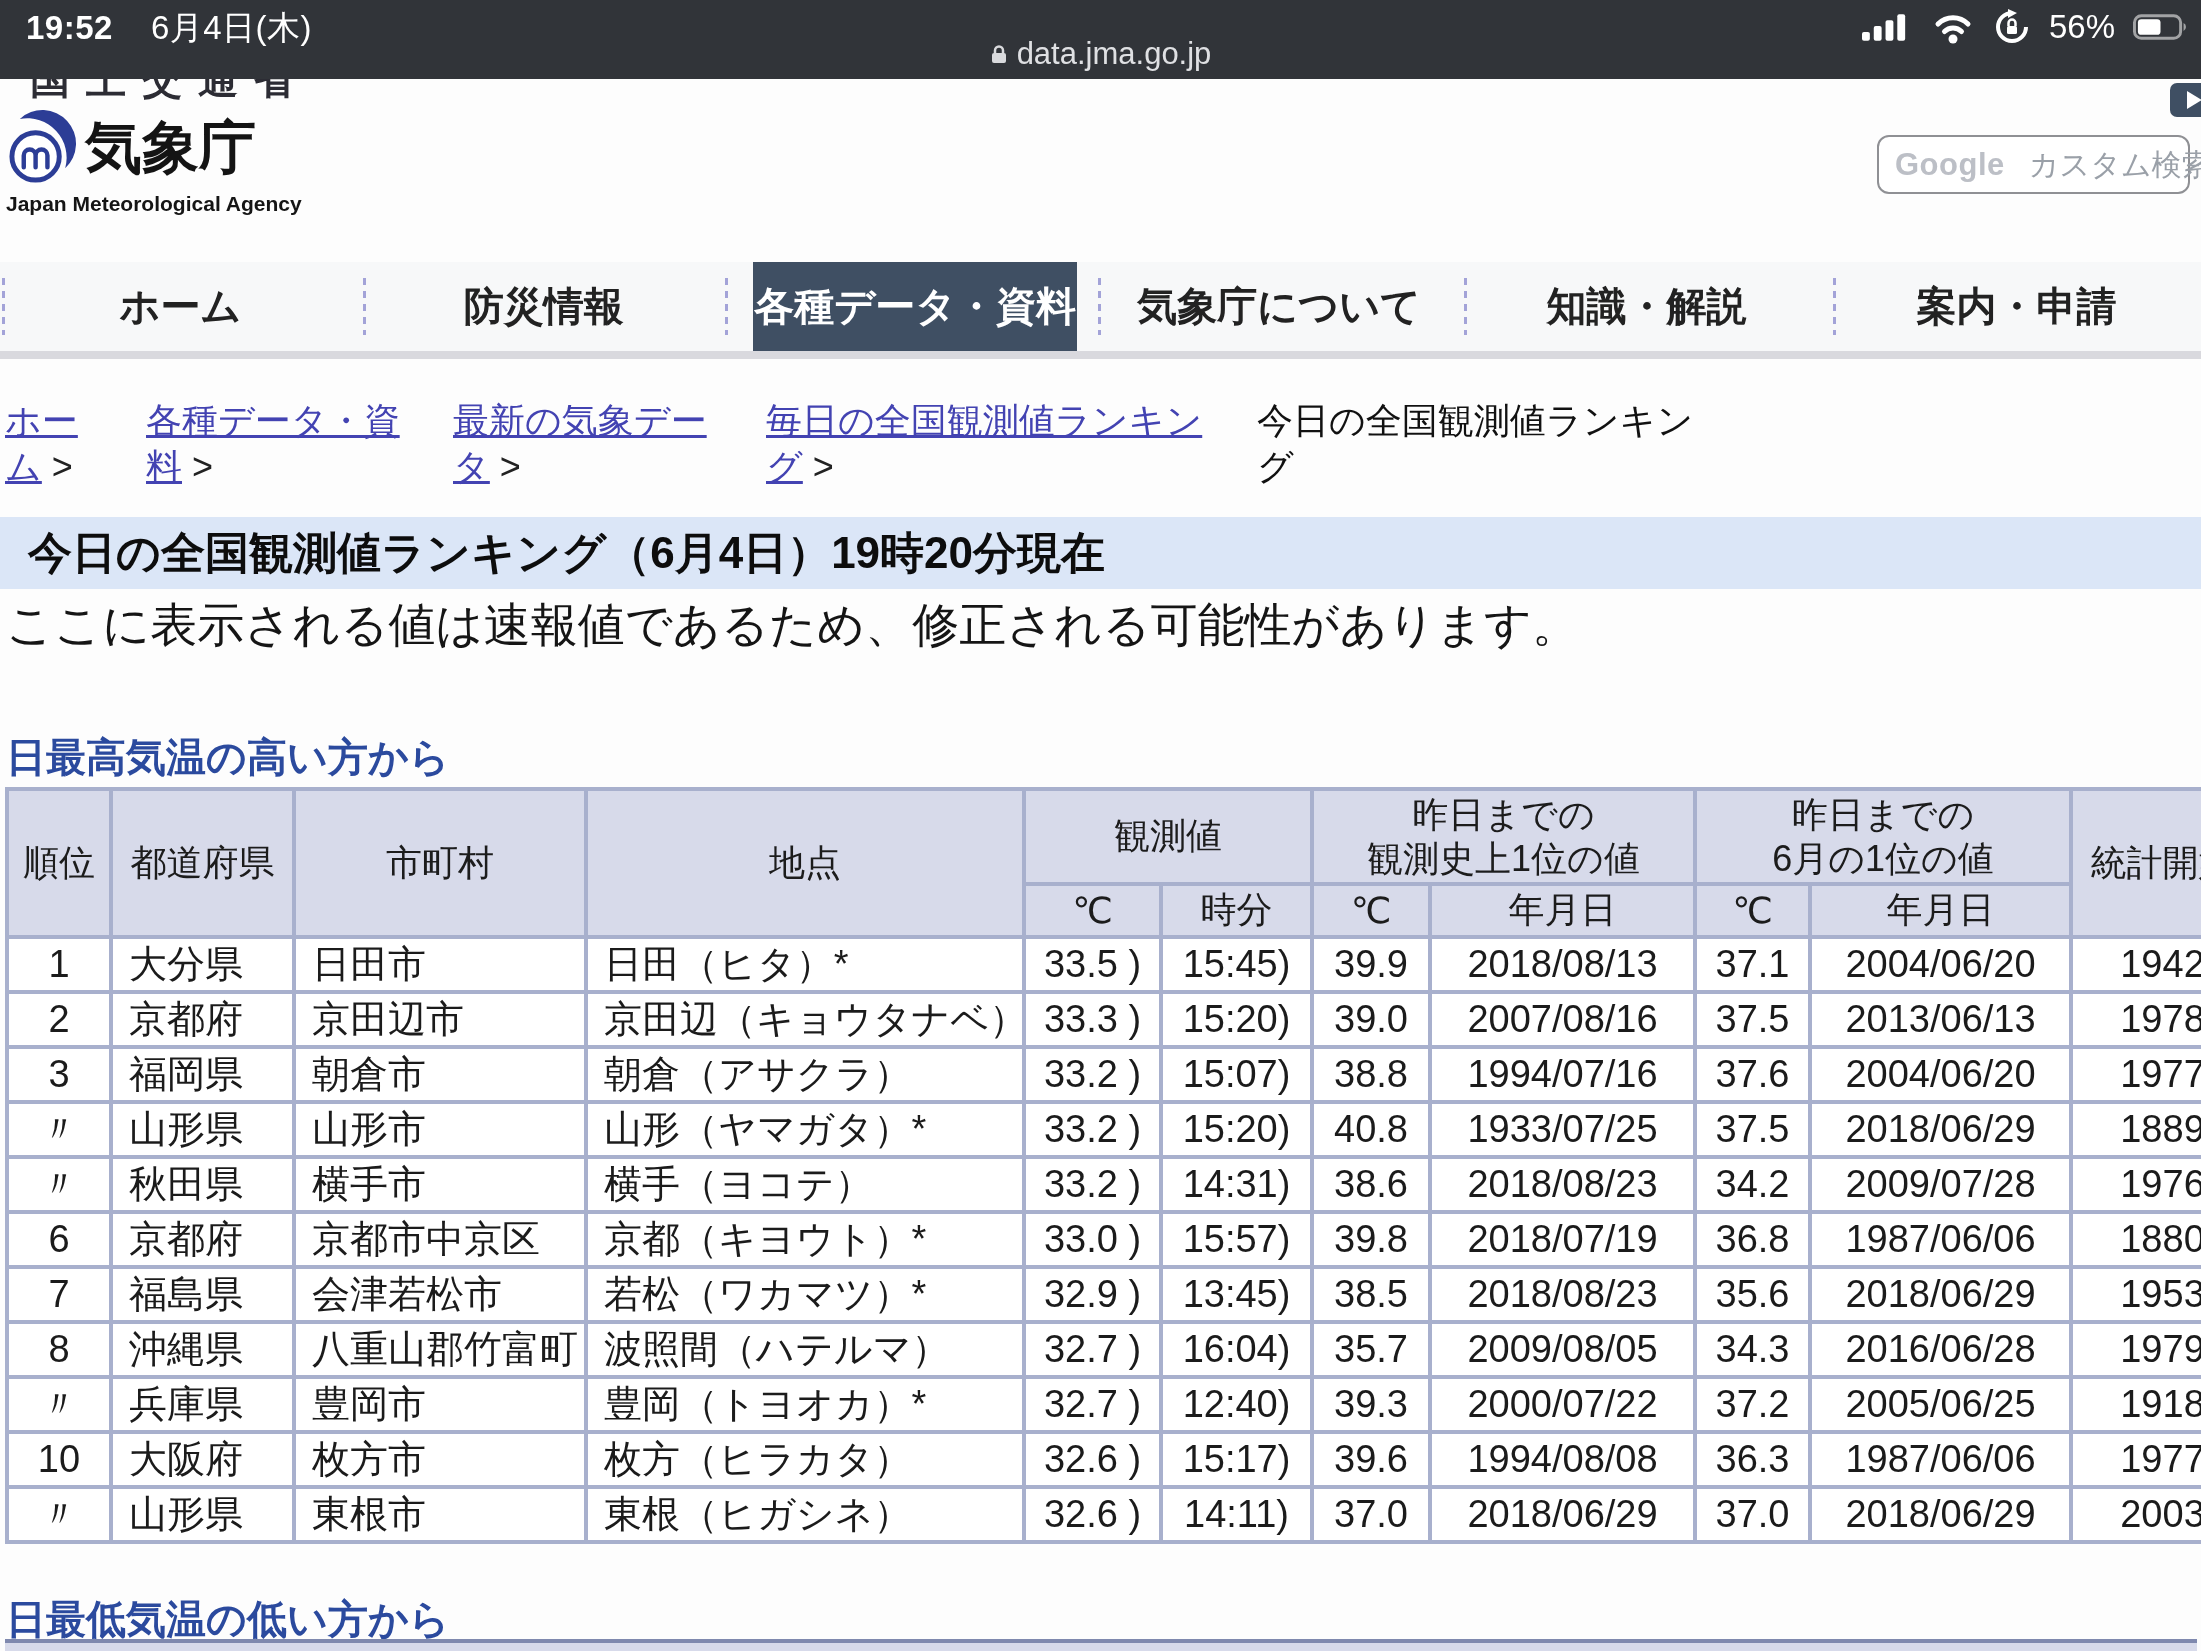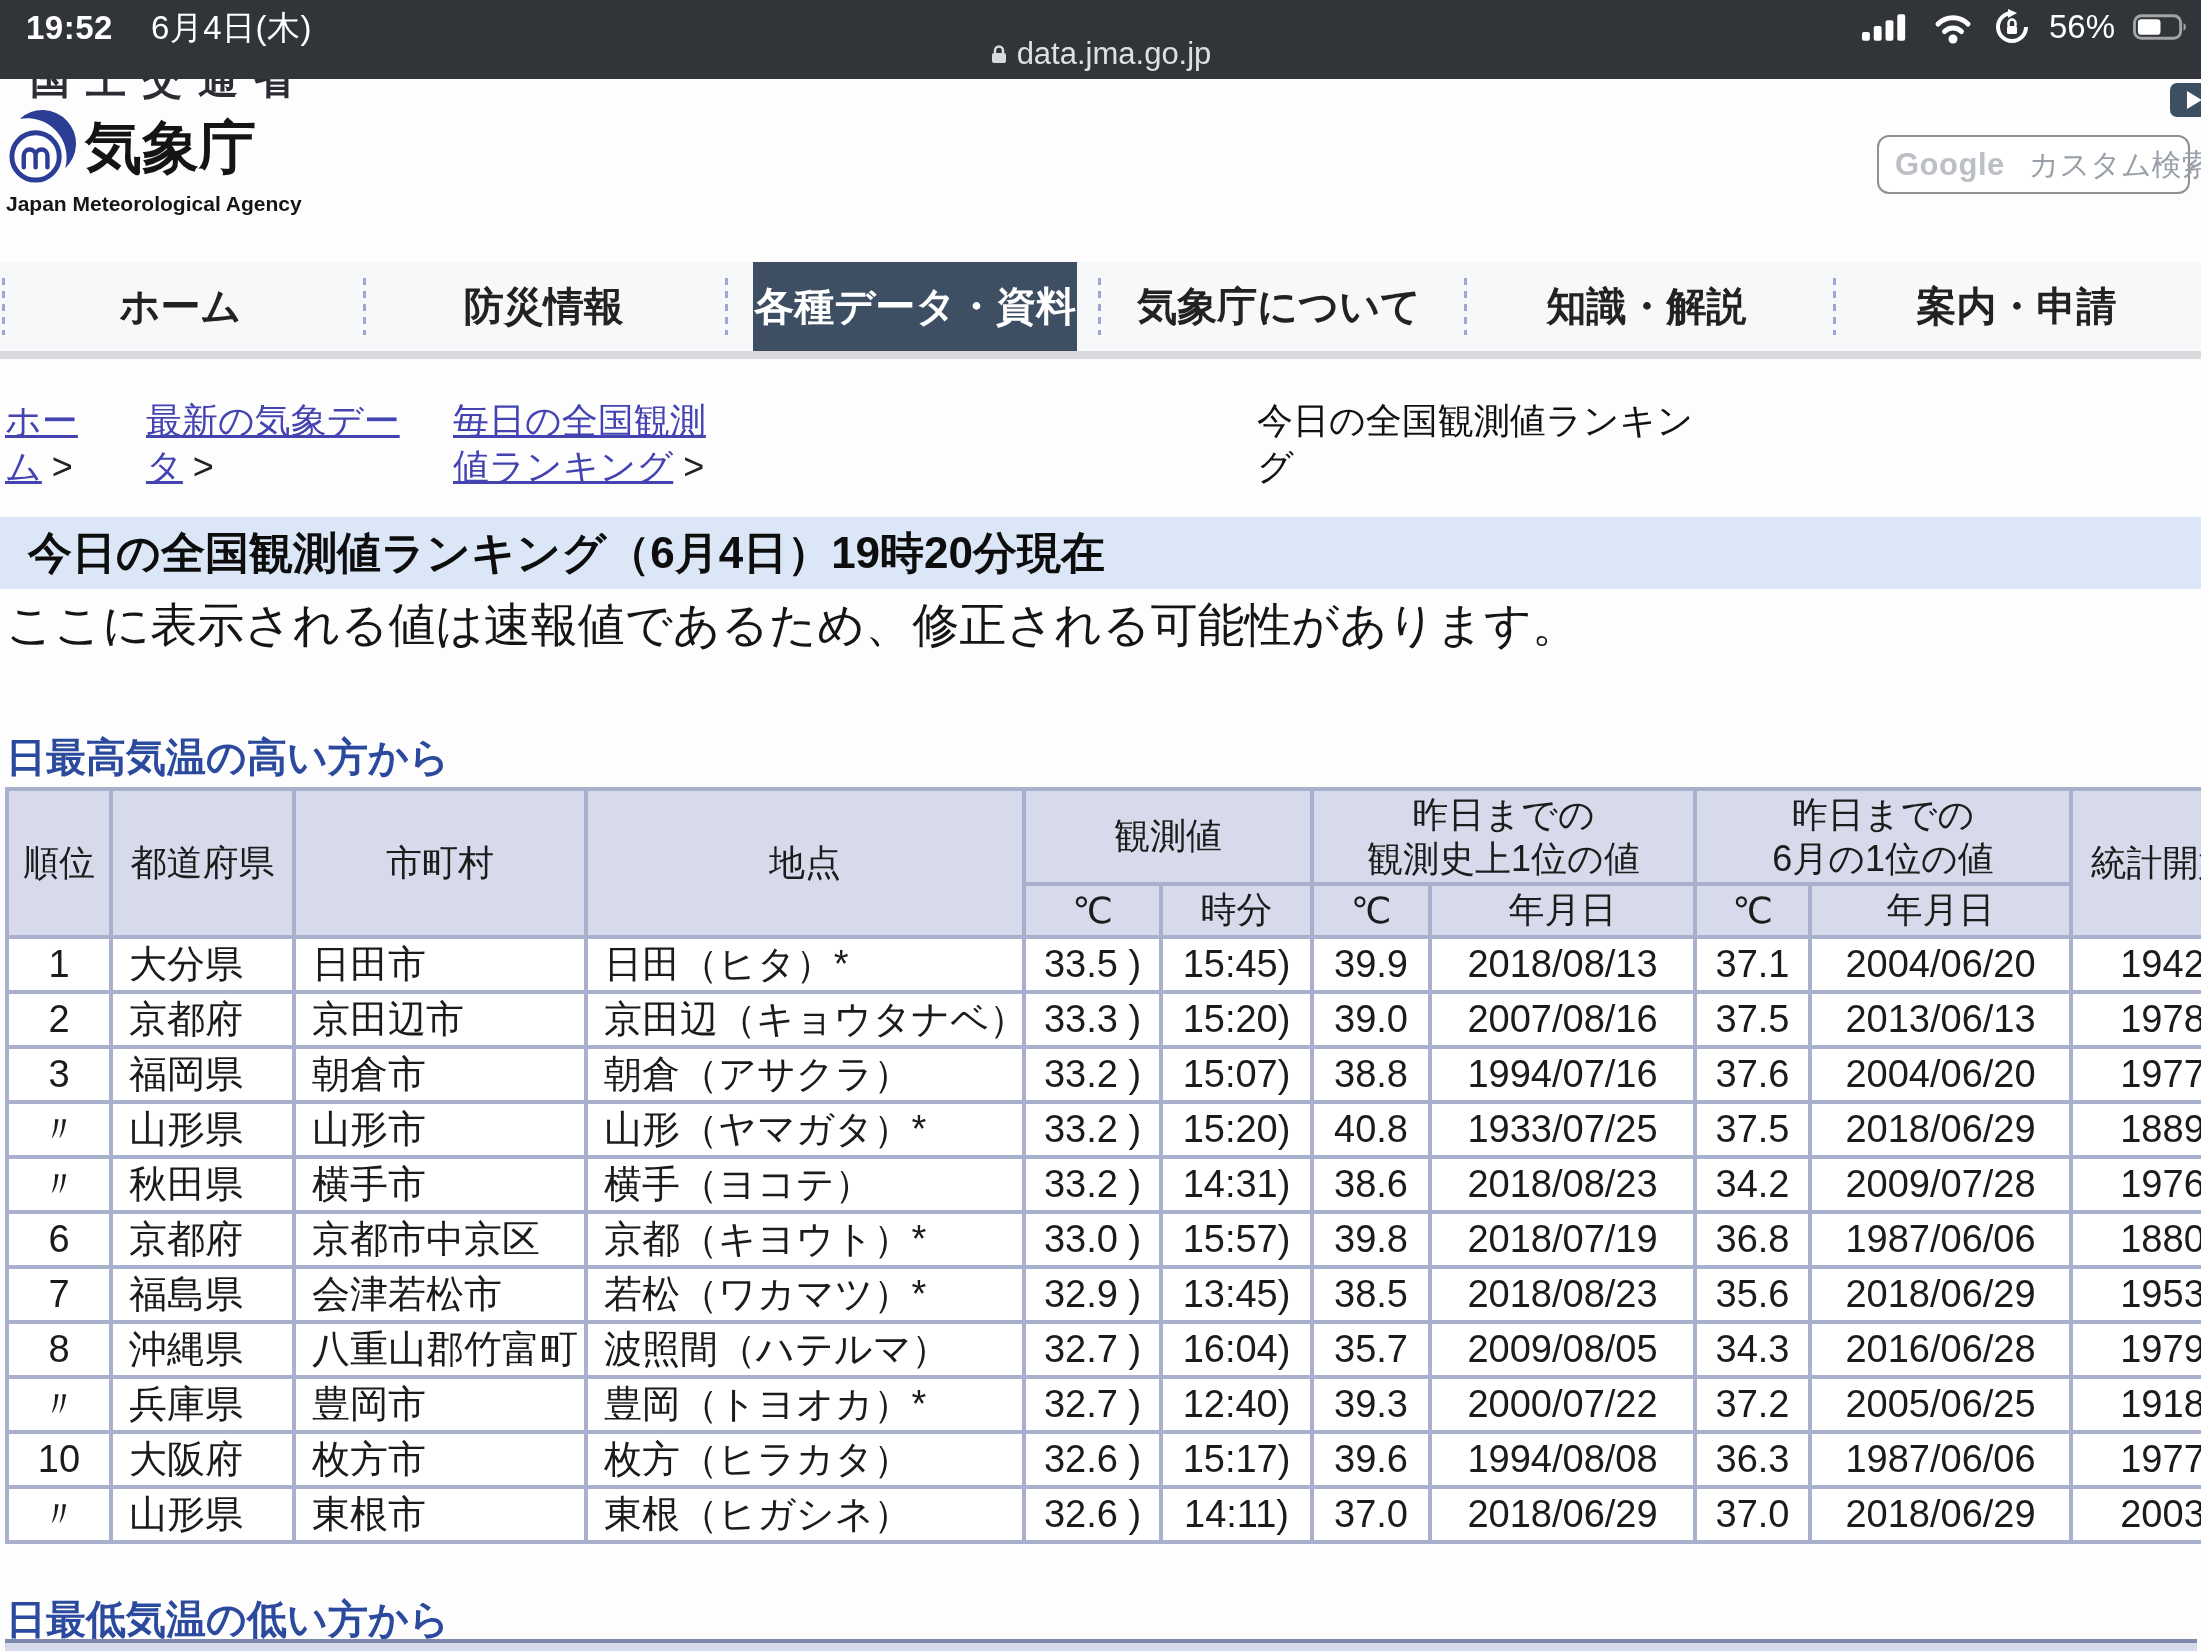--- a/index.html
+++ b/index.html
@@ -42,21 +42,21 @@
   .nav-item:nth-child(2)::after { content:""; position:absolute; right:-2px; top:16px; bottom:16px; width:3px;
       background:repeating-linear-gradient(to bottom,#a3a3d8 0 7px, transparent 7px 13px); }
   .nav-divider { position:absolute; left:0; top:351px; width:2202px; height:8px; background:#d9d9de; }
 
   
   .crumbs { position:absolute; left:5px; top:398px; display:flex; align-items:flex-start; font-size:36px; line-height:46px; }
   .crumb { display:block; }
   .crumb:nth-child(1){ width:74px;  margin-right:67px; }
   .crumb:nth-child(2){ width:259px; margin-right:48px; }
   .crumb:nth-child(3){ width:259px; margin-right:54px; }
-  .crumb:nth-child(4){ width:441px; margin-right:45px;text-decoration:underline; }
+  .crumb:nth-child(4){ width:441px; margin-right:45px; }
   .crumb a { color:#4343b2; text-decoration:underline; }
   .crumb .sep { color:#222; margin-left:10px; text-decoration:none; }
   .crumb-current { display:block; width:441px; color:#111; }
 
   
   .title-bar { position:absolute; left:0; top:517px; width:2202px; height:72px; background:#dbe6f7; }
   .title-bar h1 { font-size:44px; line-height:72px; font-weight:700; color:#0d0d0d; padding-left:28px;border-radius:6px; }
   .note { position:absolute; left:6px; top:594px; font-size:47px; color:#151515; }
   .sec-heading { position:absolute; left:6px; font-size:40px; font-weight:700; color:#2b4a9e; }
   .sec-heading.first { top:730px; }
@@ -152,20 +152,21 @@
 
       <div class="nav-item">案内・申請</div>
 
   </div>
   <div class="nav-divider"></div>
 
   <div class="crumbs">
 
       <span class="crumb"><a href="#">ホーム</a><span class="sep">&gt;</span></span>
 
+      <span class="crumb"><a href="#">各種データ・資料</a><span class="sep">&gt;</span></span>
 
       <span class="crumb"><a href="#">最新の気象データ</a><span class="sep">&gt;</span></span>
 
       <span class="crumb"><a href="#">毎日の全国観測値ランキング</a><span class="sep">&gt;</span></span>
 
   </div>
   <span class="crumb-current" style="position:absolute; left:1257px; top:398px; font-size:36px; line-height:46px;">今日の全国観測値ランキング</span>
 
   <div class="title-bar">
     <h1>今日の全国観測値ランキング（6月4日）19時20分現在</h1>

